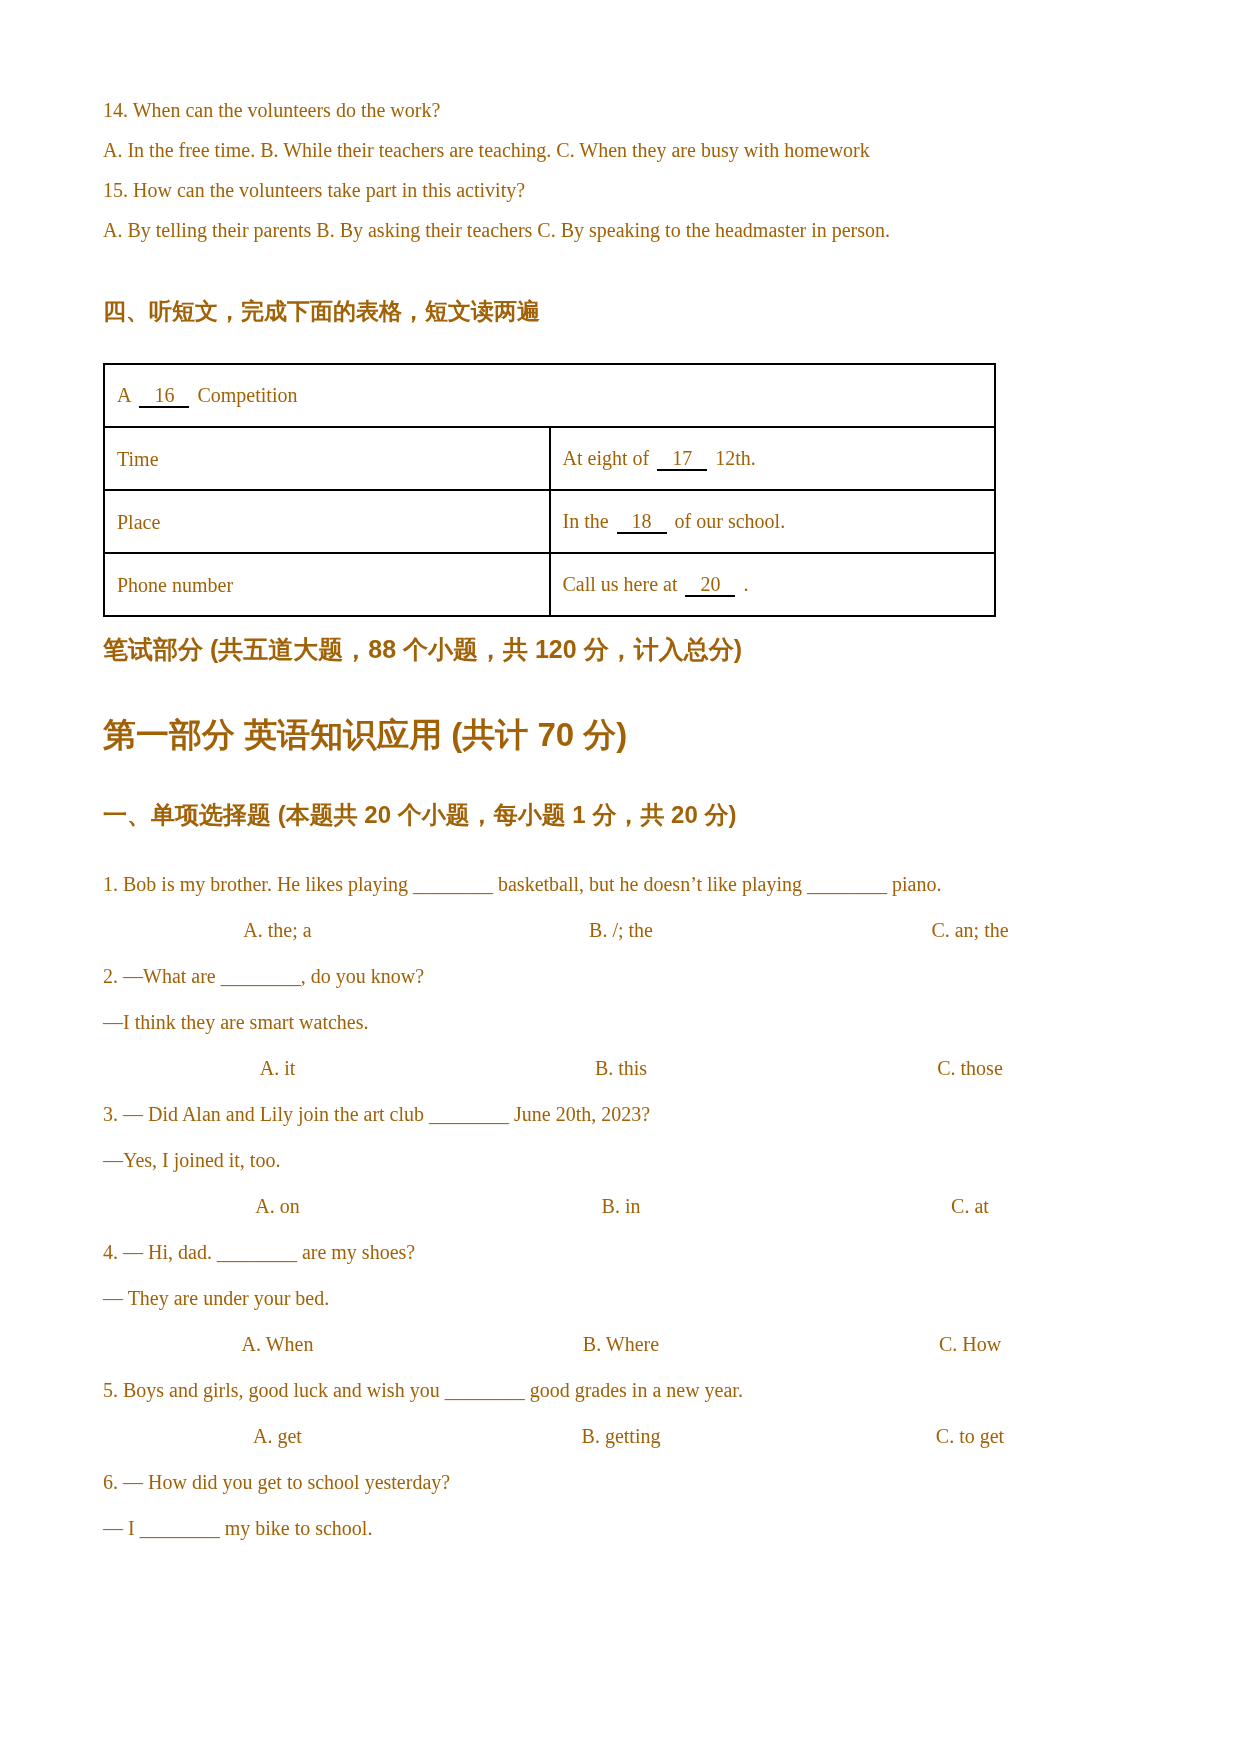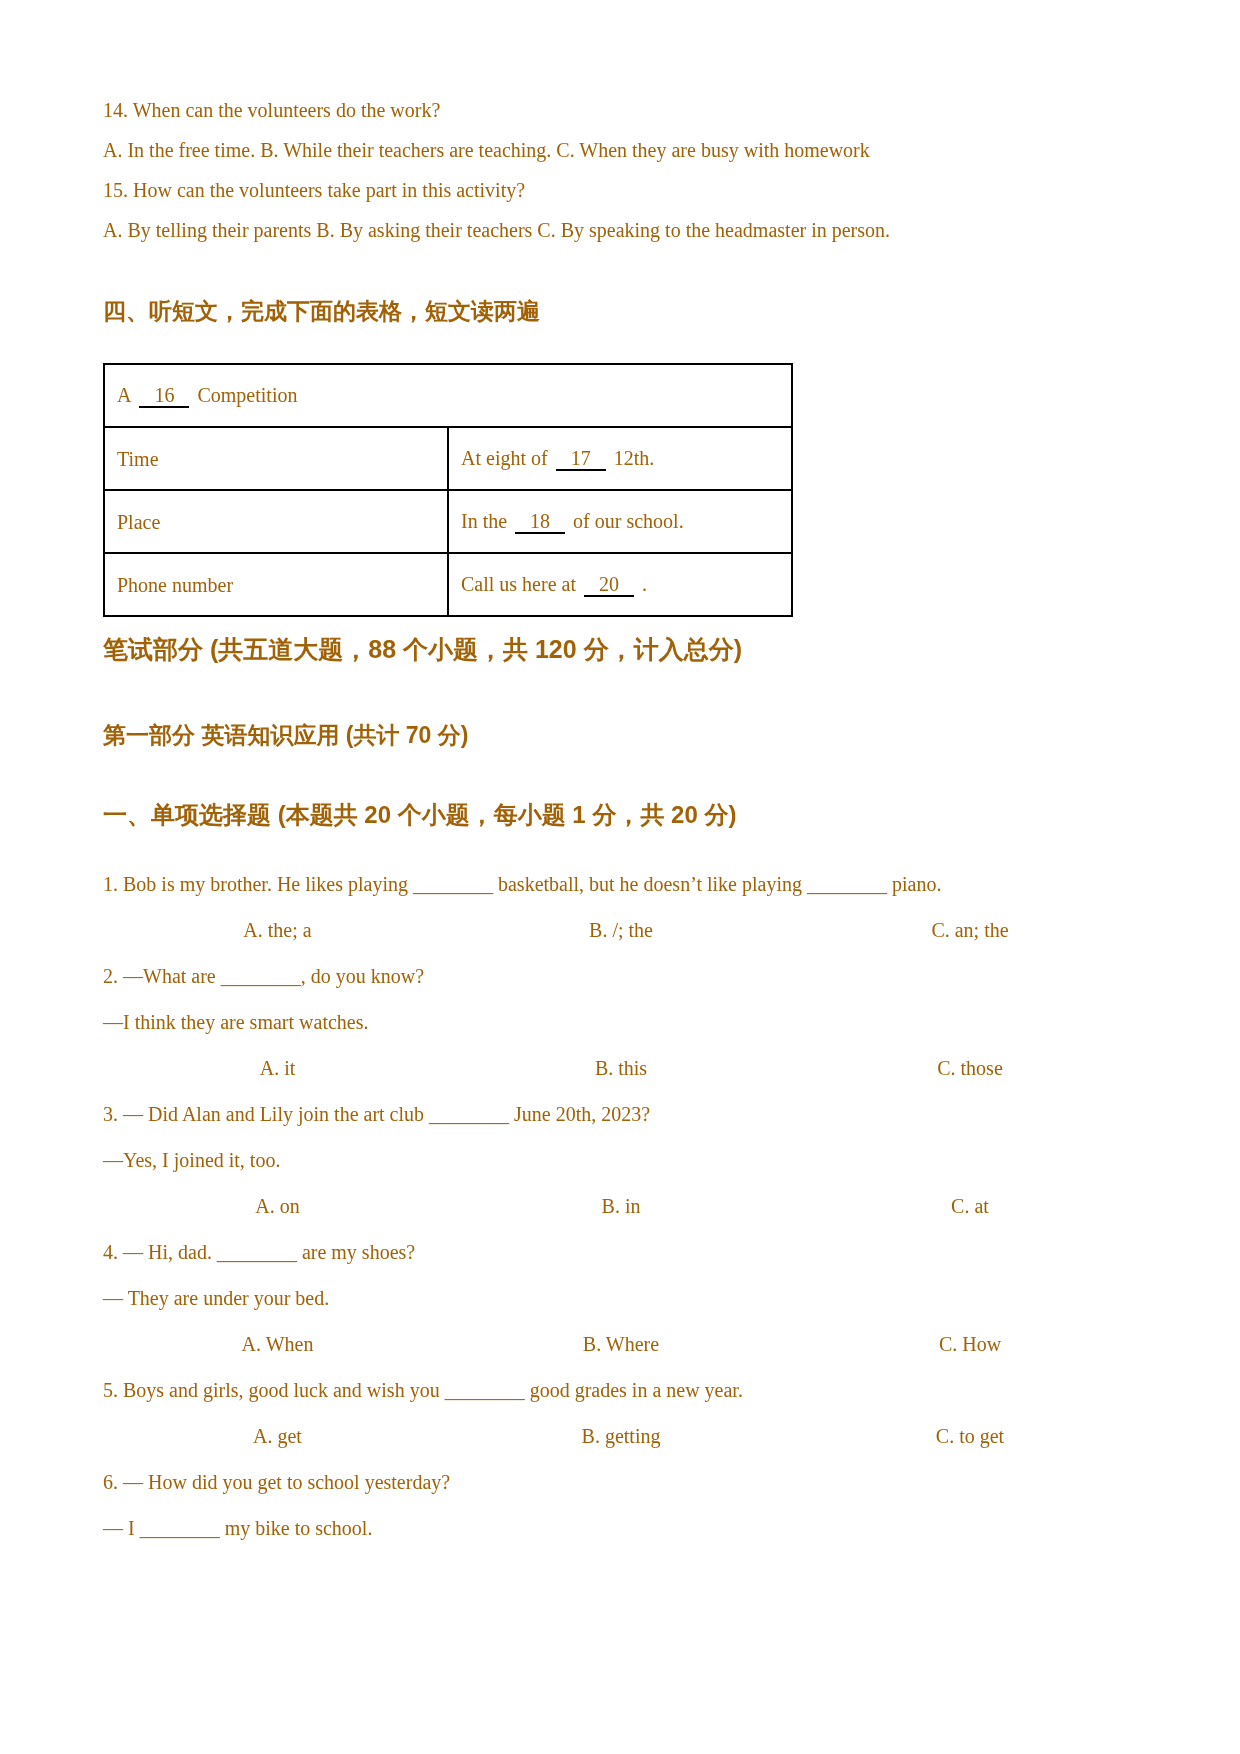--- a/index.html
+++ b/index.html
@@ -26,27 +26,27 @@
     margin: 0 0 14px 0;   
     white-space: nowrap;
   }
   .heading {
     font-family: "Liberation Sans", "DejaVu Sans", sans-serif;
     font-weight: bold;
     white-space: nowrap;
   }
   .h-sec4 { font-size: 23px; line-height: 30px; margin: 53px 0 0 0; }
   .h-written { font-size: 25px; line-height: 34px; margin: 15px 0 0 0; }
-  .h-part1 { font-size: 23px; line-height: 34px; margin: 52px 0 0 0; }
+  .h-part1 { font-size: 33px; line-height: 34px; margin: 52px 0 0 0; }
   .h-mcq { font-size: 24px; line-height: 34px; margin: 46px 0 0 0; }
 
   table.ltable {
     border-collapse: collapse;
     margin-top: 37px;
-    width: 690px;
+    width: 893px;
     table-layout: fixed;
   }
   table.ltable td {
     border: 2px solid #000;
     font-size: 20px;
     line-height: 24px;
     padding: 0 12px;
     vertical-align: middle;
     height: 63px;
   }

